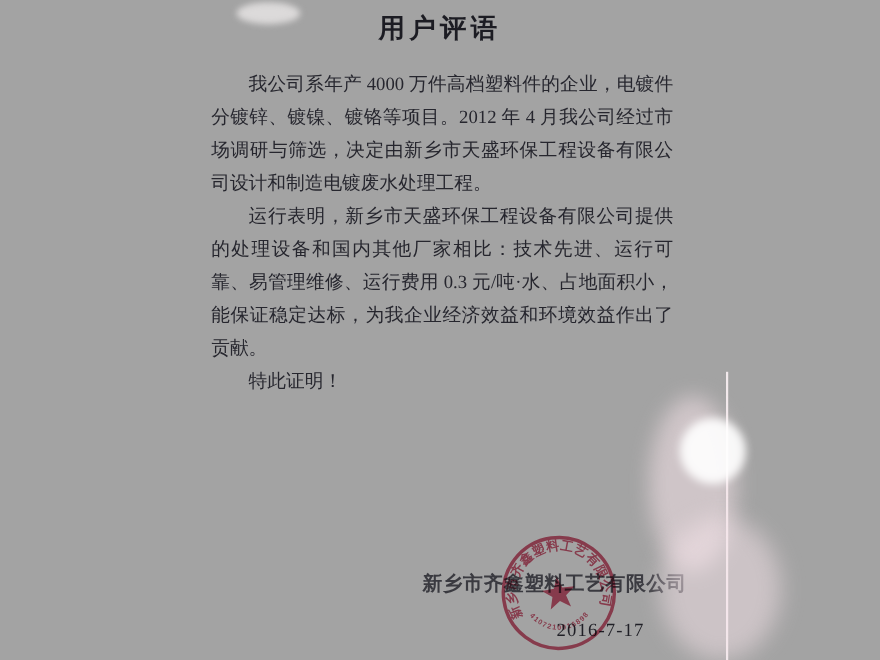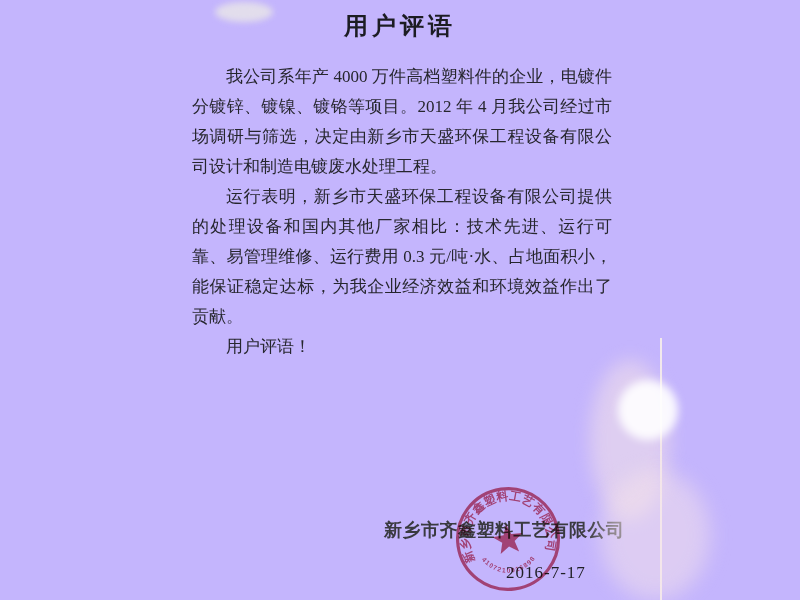--- a/index.html
+++ b/index.html
@@ -3,21 +3,21 @@
 <meta charset="utf-8">
 <style>
   :root{ --seal-color:#cc4563; }
   *{ box-sizing:border-box; }
   html,body{ margin:0; padding:0; }
   body{
     width:800px; height:600px; overflow:hidden;
     background:#ffffff;
     font-family:"Liberation Serif","DejaVu Serif",serif;
   }
-  .page{ position:relative; width:800px; height:600px; background:#c4b5fd; }
+  .page{ position:relative; width:800px; height:600px; background:#a3a3a3; }
 
   .doc-title{
     position:absolute; top:10px; left:0; width:800px; margin:0;
     text-align:center;
     font-family:"Liberation Sans","DejaVu Sans",sans-serif;
     font-size:24px; font-weight:700; letter-spacing:4px;
     color:#1c1c23;
   }
 
   .body-text{
@@ -60,21 +60,21 @@
 </head>
 <body>
 
 <div class="page">
 
   <h1 class="doc-title">用户评语</h1>
 
   <div class="body-text">
     <p>我公司系年产 4000 万件高档塑料件的企业，电镀件分镀锌、镀镍、镀铬等项目。2012 年 4 月我公司经过市场调研与筛选，决定由新乡市天盛环保工程设备有限公司设计和制造电镀废水处理工程。</p>
     <p>运行表明，新乡市天盛环保工程设备有限公司提供的处理设备和国内其他厂家相比：技术先进、运行可靠、易管理维修、运行费用 0.3 元/吨·水、占地面积小，能保证稳定达标，为我企业经济效益和环境效益作出了贡献。</p>
-    <p>用户评语！</p>
+    <p>特此证明！</p>
   </div>
 
   <div class="sig-company">新乡市齐鑫塑料工艺有限公司</div>
   <div class="sig-date">2016-7-17</div>
 
   <svg class="seal" viewBox="0 0 120 120" aria-hidden="true">
     <defs>
       <path id="sealArcTop" d="M 21.9 77.8 A 42 42 0 1 1 98.1 77.8" fill="none"></path>
       <path id="sealArcBottom" d="M 28.8 78 A 36 36 0 0 0 91.2 78" fill="none"></path>
     </defs>

